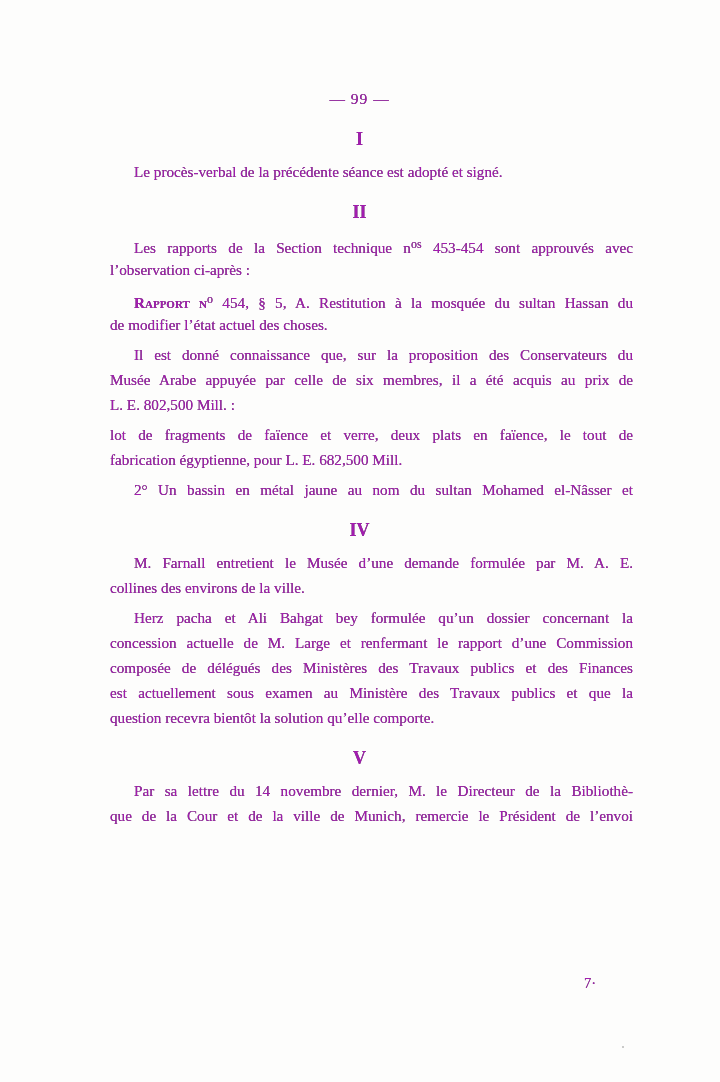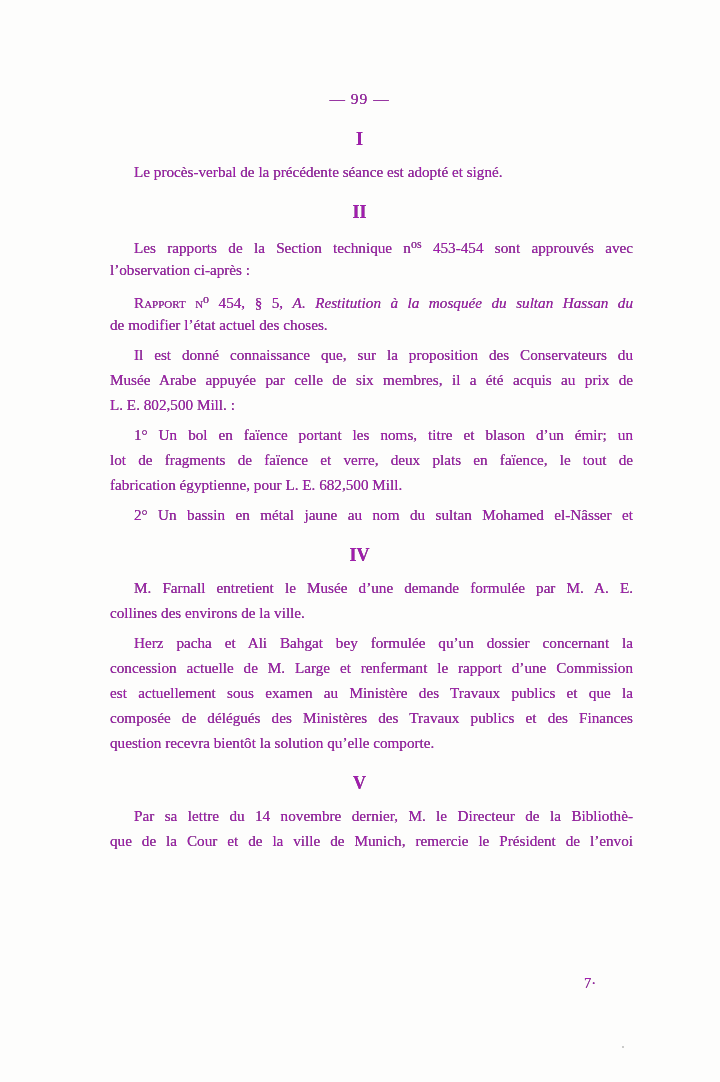--- a/index.html
+++ b/index.html
@@ -37,22 +37,22 @@
   .par { margin: 0 0 5px 0; }
   .line {
     text-align: justify;
     text-align-last: justify;
     max-height: 25px;
     overflow: hidden;
     margin-left: 24px;
   }
   .line.first { text-indent: 24px; }
   .line.lastline { text-align-last: left; }
-  .sc  { font-variant: small-caps; }
-  .i   { font-style: italic; }
+  .sc  { font-variant: small-caps; font-weight: bold; }
+  .i   { }
   .sup { font-size: 12px; vertical-align: 4.5px; }
   .sig {
     position: absolute;
     left: 584px; top: 971px;
     font-size: 14.5px;
     line-height: 25px;
     text-shadow: 0 0 0.6px rgba(25,25,25,0.75);
   }
   .speck {
     position: absolute;
@@ -86,39 +86,38 @@
             <div class="line lastline"><span>de modifier l’état actuel des choses.</span></div>
           </div>
         </section>
         <section>
           <div class="par">
             <div class="line first"><span>Il est donné connaissance que, sur la proposition des Conservateurs du</span></div>
             <div class="line"><span>Musée Arabe appuyée par celle de six membres, il a été acquis au prix de</span></div>
             <div class="line lastline"><span>L. E. 802,500 Mill. :</span></div>
           </div>
           <div class="par">
-            <div class="line first"><span>1° Un bol en faïence portant les noms, titre et blason d’un émir; un</span></div>
             <div class="line"><span>lot de fragments de faïence et verre, deux plats en faïence, le tout de</span></div>
             <div class="line lastline"><span>fabrication égyptienne, pour L. E. 682,500 Mill.</span></div>
           </div>
           <div class="par">
             <div class="line first"><span>2° Un bassin en métal jaune au nom du sultan Mohamed el-Nâsser et</span></div>
           </div>
         </section>
         <section>
           <div class="heading">IV</div>
           <div class="par">
             <div class="line first"><span>M. Farnall entretient le Musée d’une demande formulée par M. A. E.</span></div>
             <div class="line lastline"><span>collines des environs de la ville.</span></div>
           </div>
           <div class="par">
             <div class="line first"><span>Herz pacha et Ali Bahgat bey formulée qu’un dossier concernant la</span></div>
             <div class="line"><span>concession actuelle de M. Large et renfermant le rapport d’une Commission</span></div>
+            <div class="line"><span>composée de délégués des Ministères des Travaux publics et des Finances</span></div>
             <div class="line"><span>est actuellement sous examen au Ministère des Travaux publics et que la</span></div>
-            <div class="line"><span>composée de délégués des Ministères des Travaux publics et des Finances</span></div>
             <div class="line lastline"><span>question recevra bientôt la solution qu’elle comporte.</span></div>
           </div>
         </section>
         <section>
           <div class="heading">V</div>
           <div class="par">
             <div class="line first"><span>Par sa lettre du 14 novembre dernier, M. le Directeur de la Bibliothè-</span></div>
             <div class="line"><span>que de la Cour et de la ville de Munich, remercie le Président de l’envoi</span></div>
           </div>
         </section>

